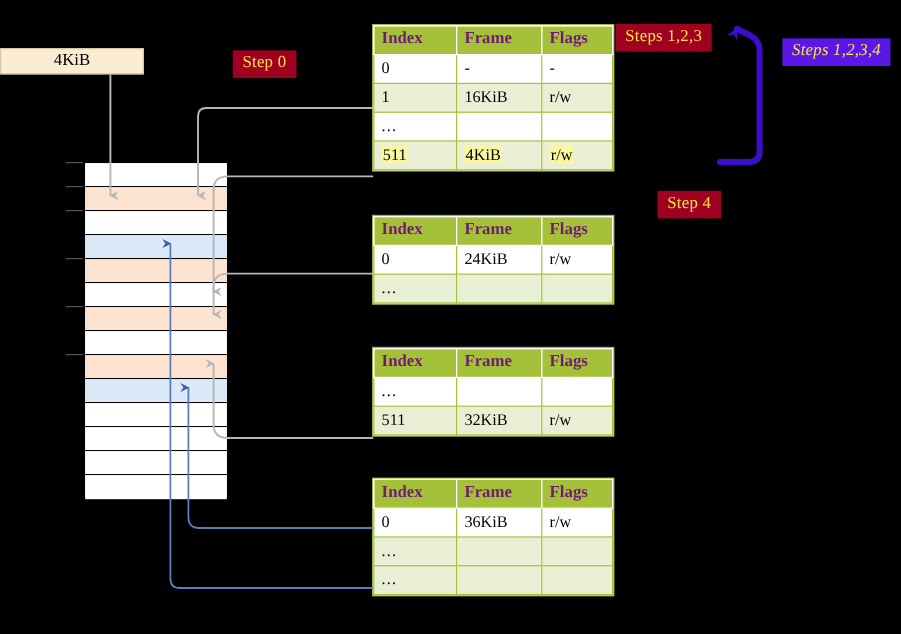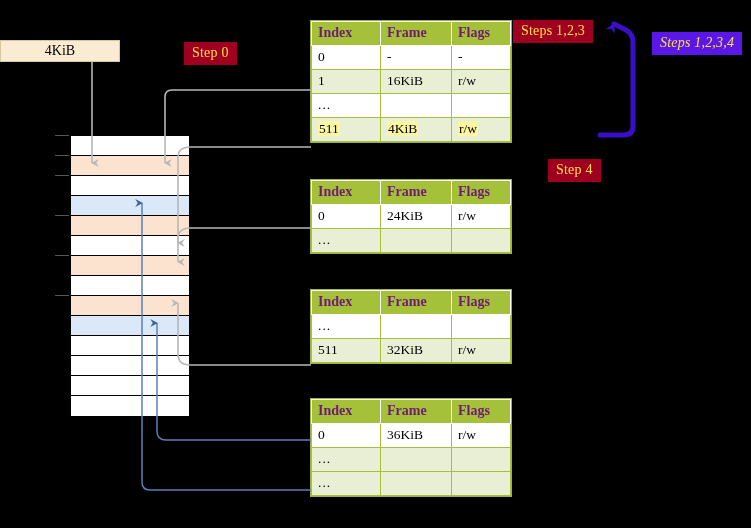--- a/index.html
+++ b/index.html
@@ -119,21 +119,21 @@
 </style>
 </head>
 <body>
 
 <div id="stage">
 
   <div class="kib-box" style="left:0px; top:40px; width:120px; height:22px;">
     <span>4KiB</span>
   </div>
 
-  <div class="badge red" style="left:184px; top:42px;">
+  <div class="badge red" style="left:194px; top:42px;">
     <span>Step 0</span>
   </div>
 
   <div class="badge red" style="left:548px; top:159px;">
     <span>Step 4</span>
   </div>
 
   <div class="badge red" style="left:513px; top:20px;">
     <span>Steps 1,2,3</span>
   </div>

